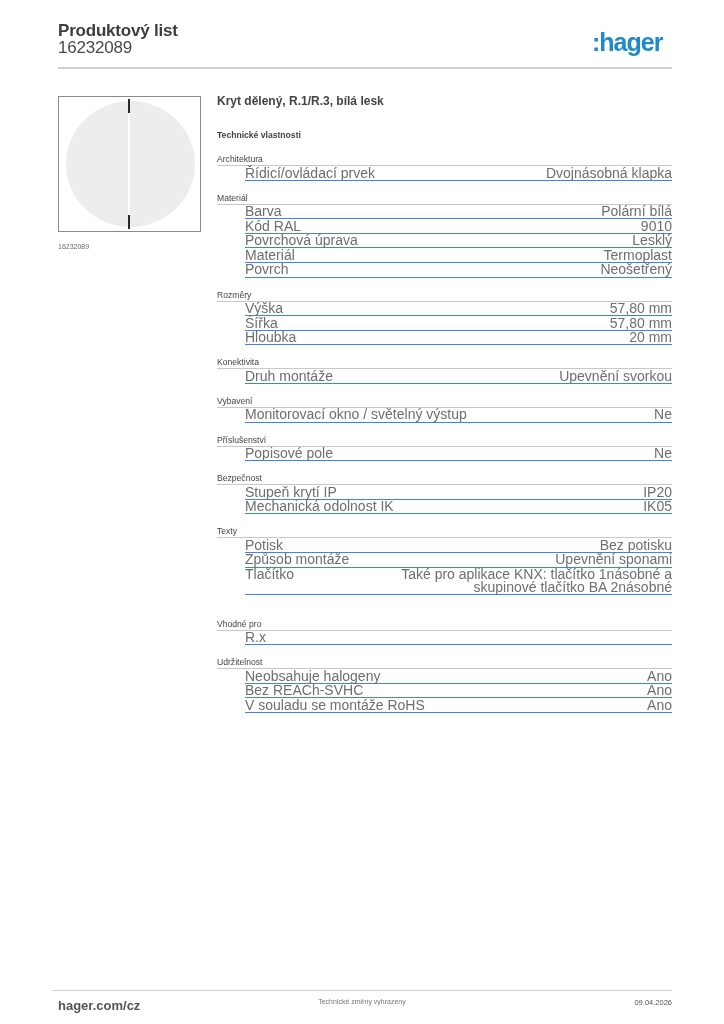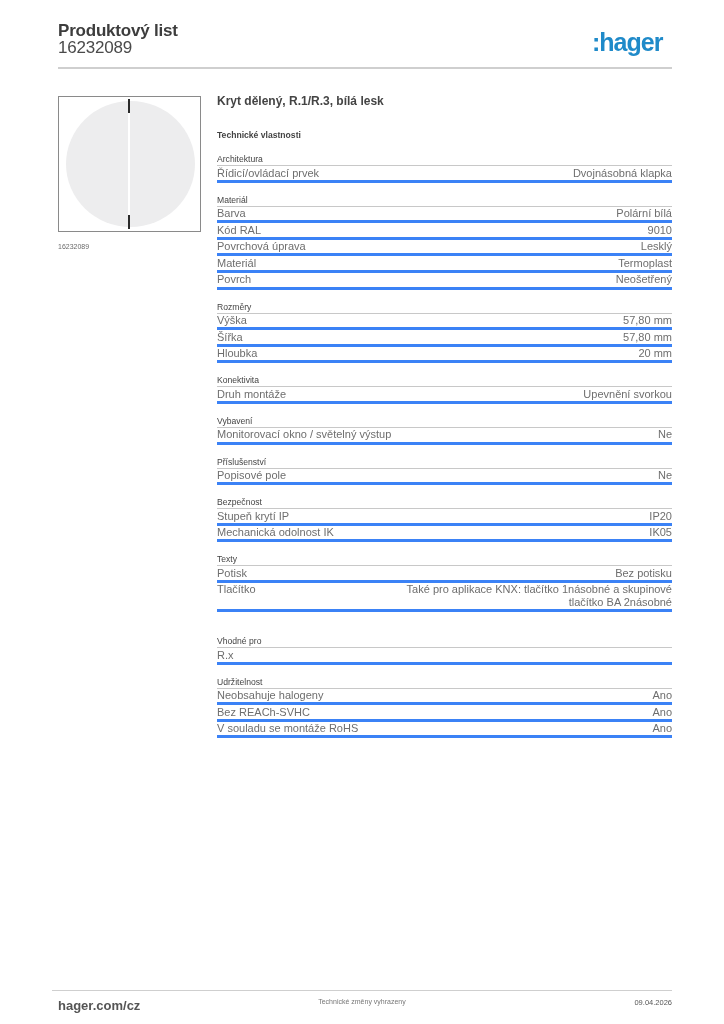--- a/index.html
+++ b/index.html
@@ -120,26 +120,27 @@
       font-weight: normal;
       color: #444;
       line-height: 12px;
       height: 12px;
       border-bottom: 1px solid #c8c8c8;
     }
     .row {
       display: flex;
       justify-content: space-between;
       align-items: flex-start;
-      font-size: 11px;
+      font-size: 14px;
       color: #6e6e6e;
       line-height: 12.6px;
       min-height: 12.6px;
       padding: 0.5px 0 0.5px 0;
-      border-bottom: 3px solid #3b82f6;
+      border-bottom: 1px solid #3b82f6;
+      margin-left: 28px;
     }
     .row .val {
       text-align: right;
       max-width: 300px;
     }
     .section.gap-large {
       margin-top: 23px;
     }
     .footer-rule {
       position: absolute;
@@ -273,20 +274,24 @@
           <span class="val">IK05</span>
         </div>
       </div>
       <div class="section">
         <div class="section-title">Texty</div>
         <div class="row">
           <span class="lbl">Potisk</span>
           <span class="val">Bez potisku</span>
         </div>
         <div class="row">
+          <span class="lbl">Způsob montáže</span>
+          <span class="val">Upevnění sponami</span>
+        </div>
+        <div class="row">
           <span class="lbl">Tlačítko</span>
           <span class="val">Také pro aplikace KNX: tlačítko 1násobné a skupinové tlačítko BA 2násobné</span>
         </div>
       </div>
       <div class="section gap-large">
         <div class="section-title">Vhodné pro</div>
         <div class="row">
           <span class="lbl">R.x</span>
           <span class="val"></span>
         </div>

